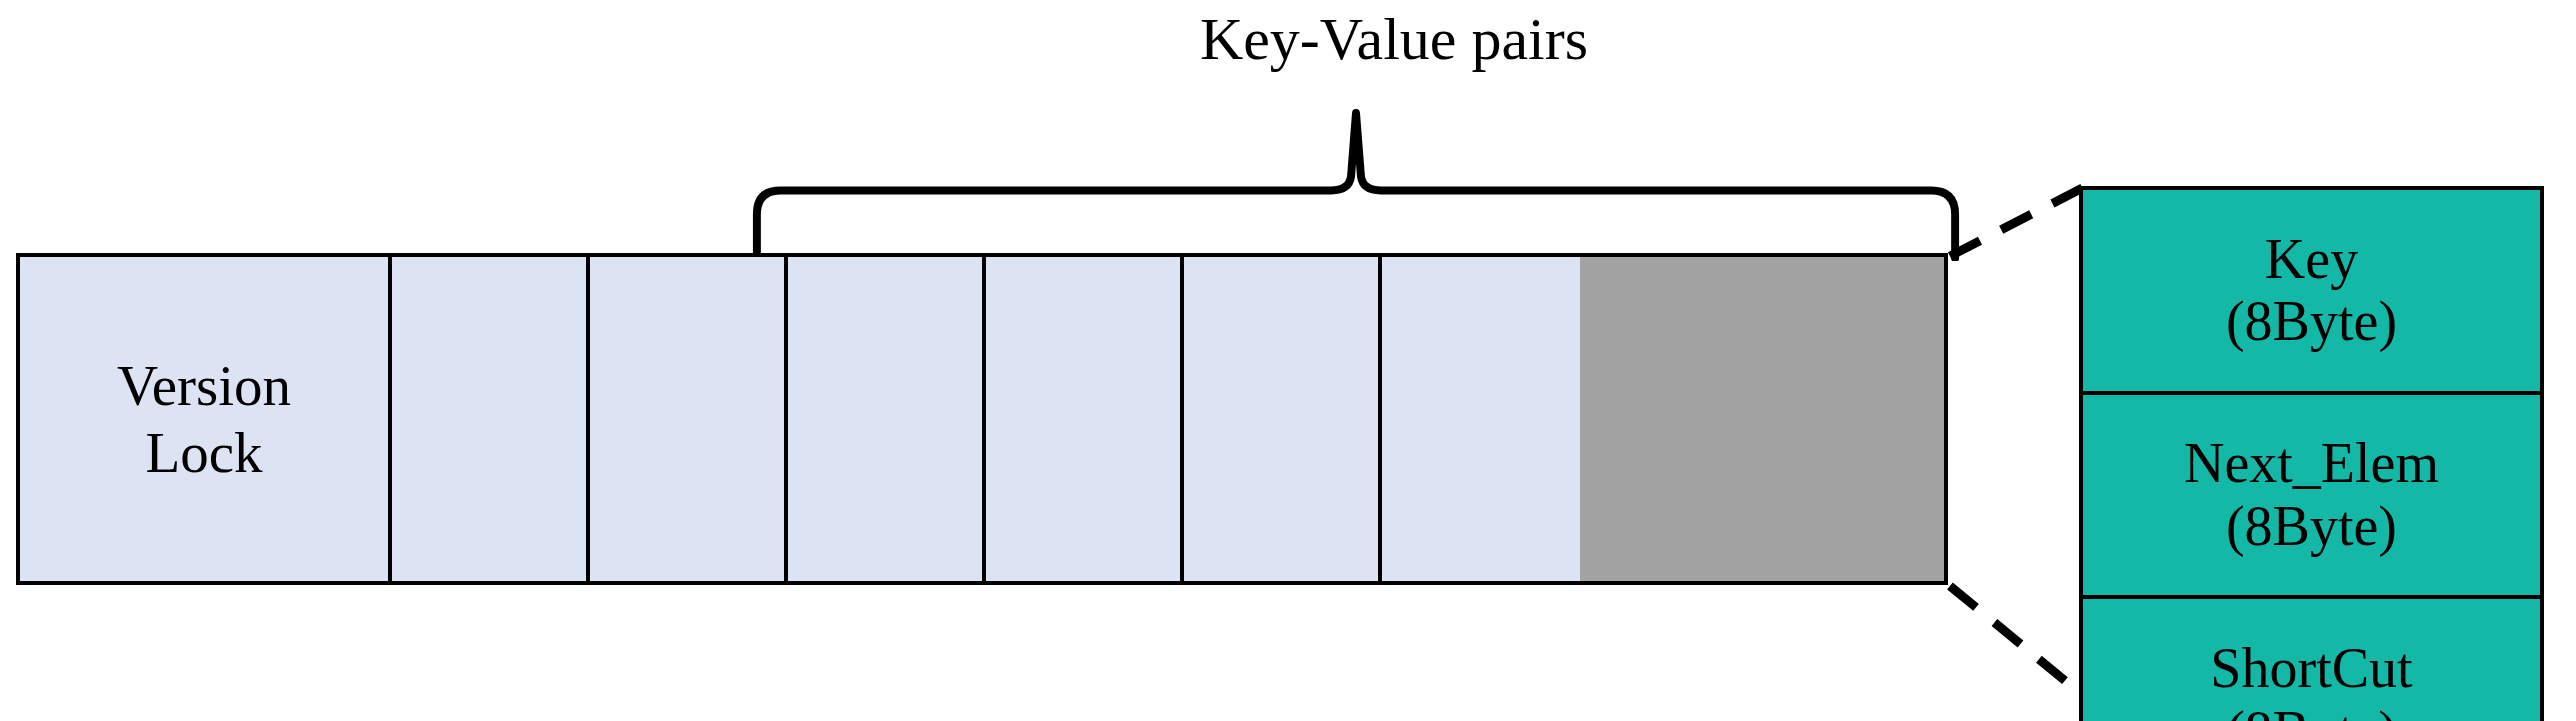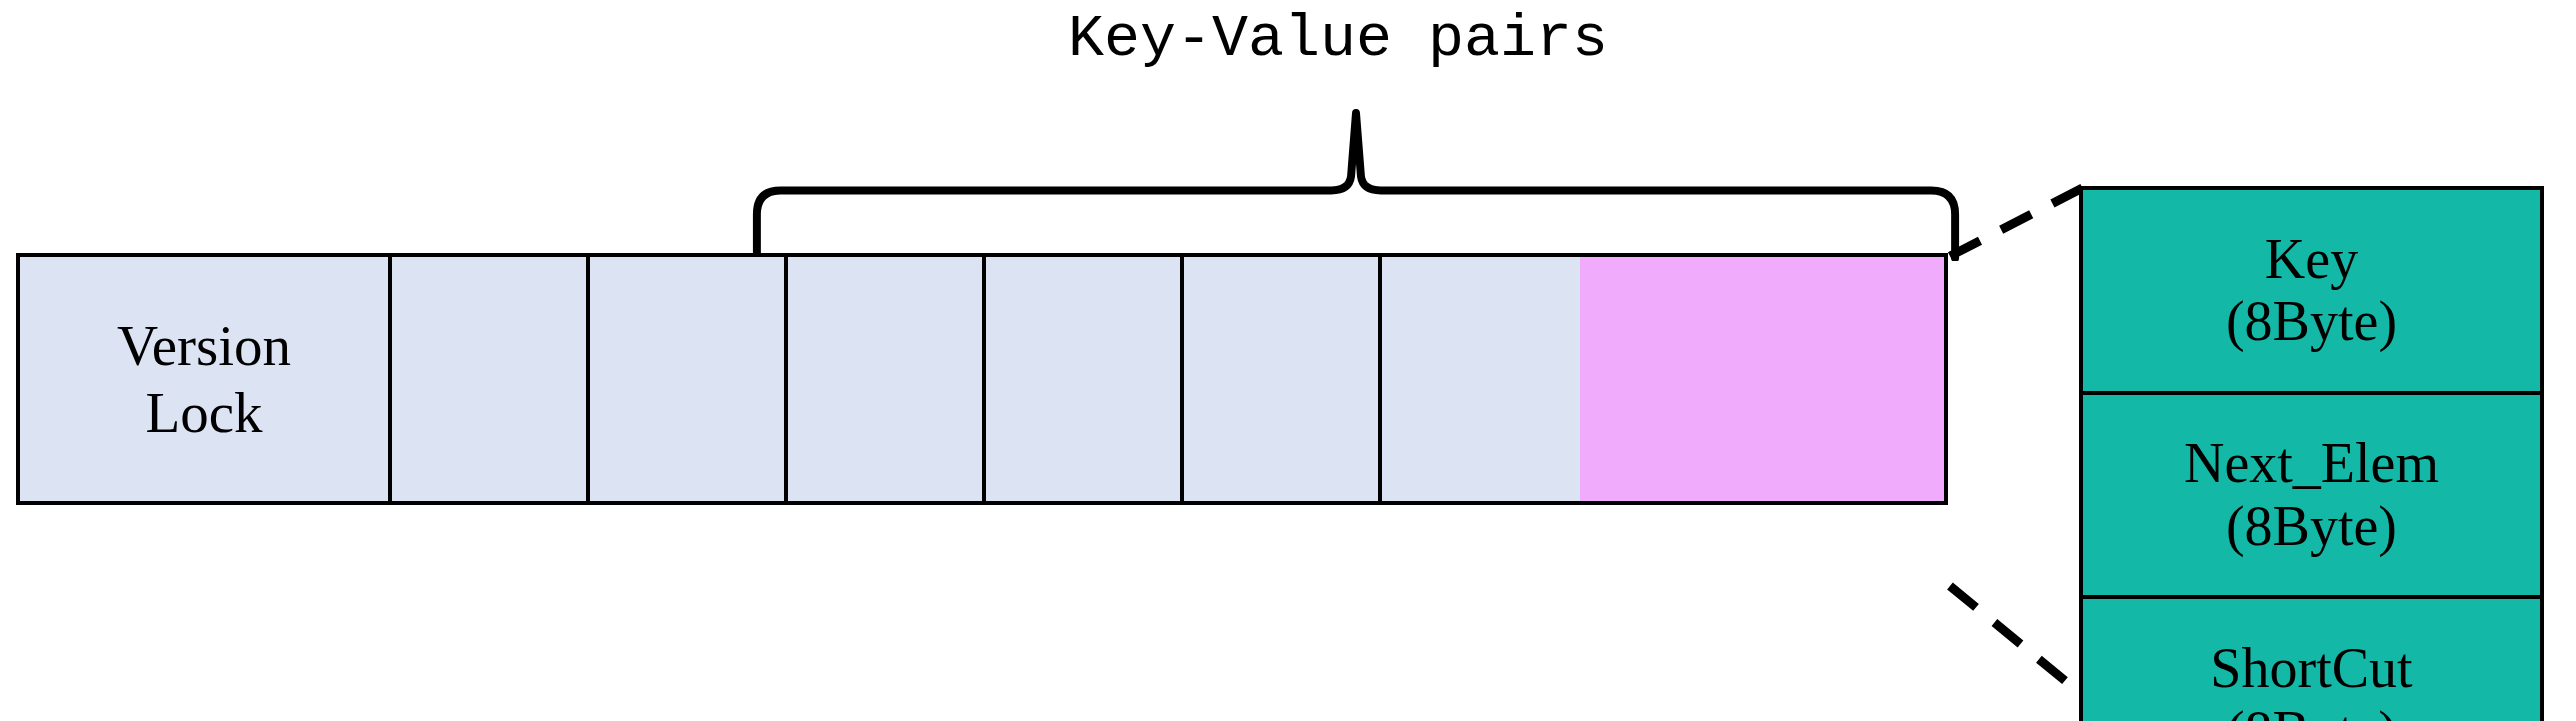--- a/index.html
+++ b/index.html
@@ -18,24 +18,24 @@
     background: #ffffff;
     overflow: hidden;
   }
 
   
   #node-bar {
     position: absolute;
     left: 16px;
     top: 253px;
     width: 1932px;
-    height: 252px;
+    height: 332px;
     box-sizing: border-box;
     border: 4px solid #000000;
-    background: #f0abfc;
+    background: #a3a3a3;
     display: flex;
     flex-direction: row;
   }
   .node-cell {
     box-sizing: border-box;
     background: #dce3f3;
     border-right: 4px solid #000000;
     display: flex;
     align-items: center;
     justify-content: center;
@@ -60,28 +60,27 @@
     left: 735px;
     top: 107px;
     width: 1242px;
     height: 154px;
     pointer-events: none;
   }
 
   
   #kv-caption {
     position: absolute;
-    left: 990px;
+    left: 1046px;
     top: 6px;
     width: 696px;
     text-align: center;
     font-size: 60px;
     line-height: 1.1;
     white-space: nowrap;
-    font-family: Liberation Mono, monospace;
   }
 
   
   #connectors {
     position: absolute;
     left: 1918px;
     top: 129px;
     width: 199px;
     height: 596px;
     pointer-events: none;

